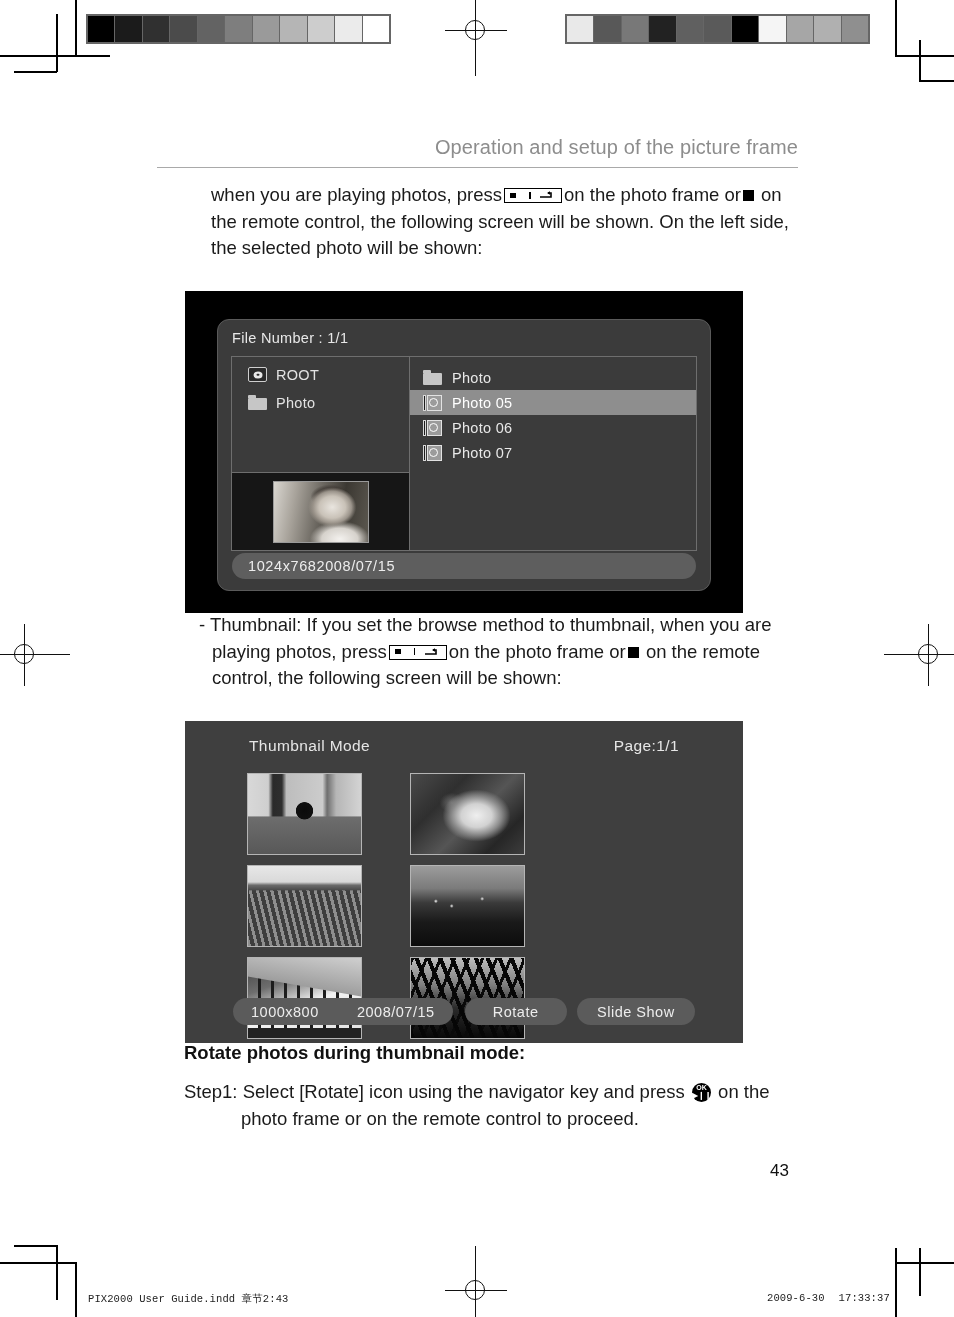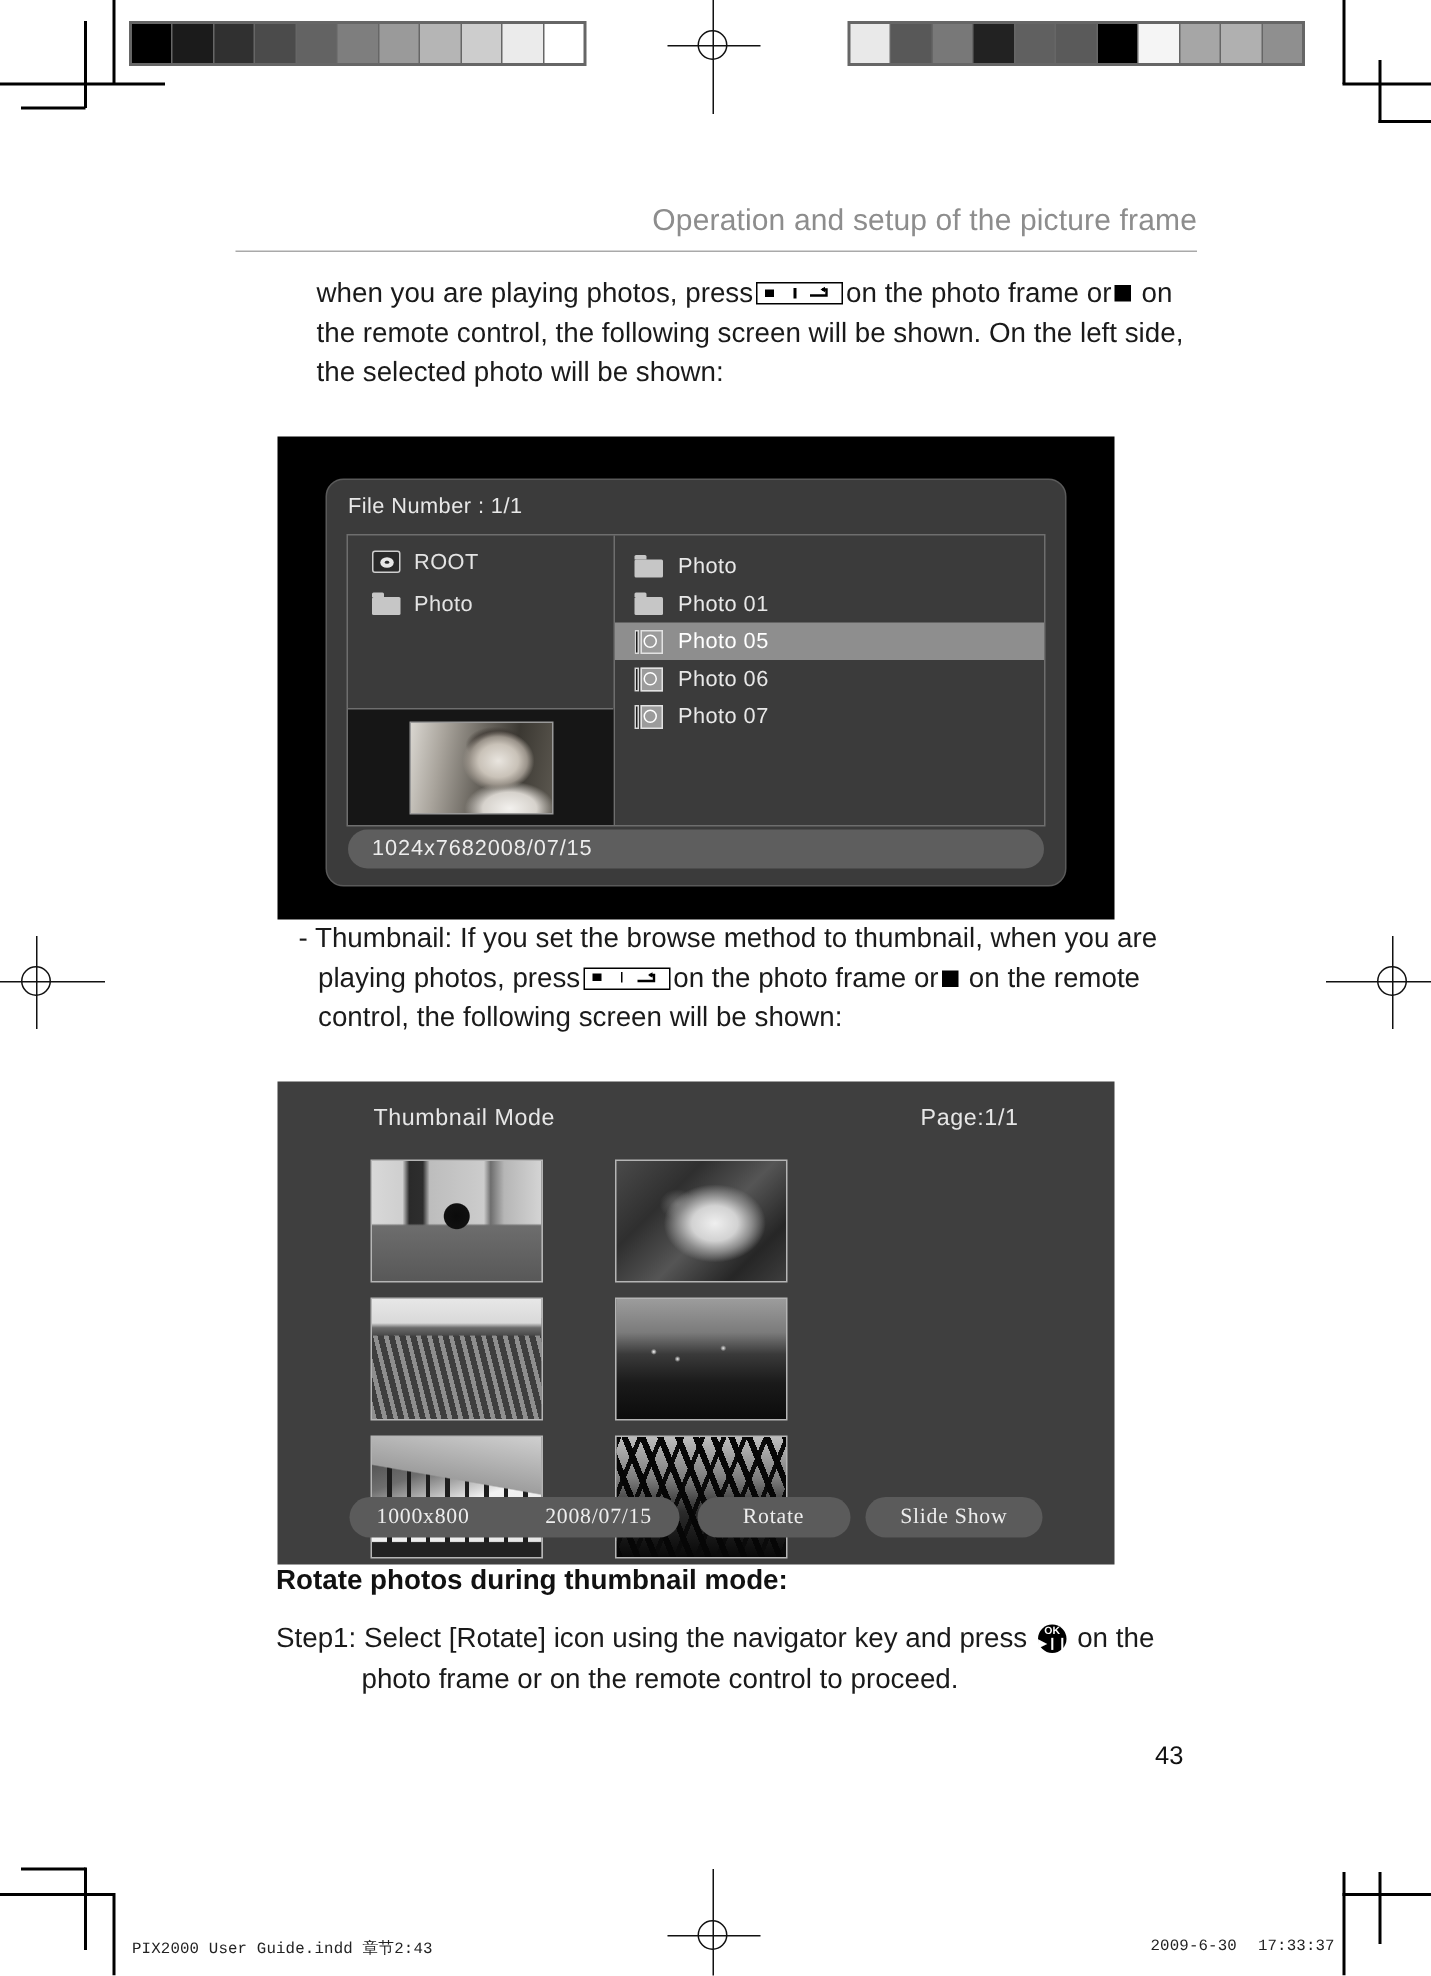--- a/index.html
+++ b/index.html
@@ -481,21 +481,20 @@
       linear-gradient(180deg, #bdbdbd 0%, #7e7e7e 34%, #2b2b2b 62%, #080808 100%);
   }
   .tm-bar {
     position: absolute;
     left: 0; bottom: 18px;
     width: 100%;
     padding: 0 48px;
     box-sizing: border-box;
     display: flex;
     align-items: flex-end;
-    font-family: Liberation Serif, serif;
   }
   .pill {
     background: #5b5b5b;
     border-radius: 14px;
     height: 27px;
     display: flex;
     align-items: center;
     justify-content: center;
   }
   .pill span {
@@ -640,27 +639,20 @@
           </div>
         </div>
 
         <div class="fb-right">
           <div class="file-row">
             <span class="ic-folder">
                 <span class="tab"></span>
                 <span class="bod"></span>
               </span>
             <span class="lbl">Photo</span>
-          </div>
-          <div class="file-row">
-            <span class="ic-folder">
-                <span class="tab"></span>
-                <span class="bod"></span>
-              </span>
-            <span class="lbl">Photo 01</span>
           </div>
           <div class="file-row selected">
             <span class="ic-photo">
                 <span class="spine"></span>
                 <span class="sheet"></span>
                 <span class="circ"></span>
               </span>
             <span class="lbl">Photo 05</span>
           </div>
           <div class="file-row">

